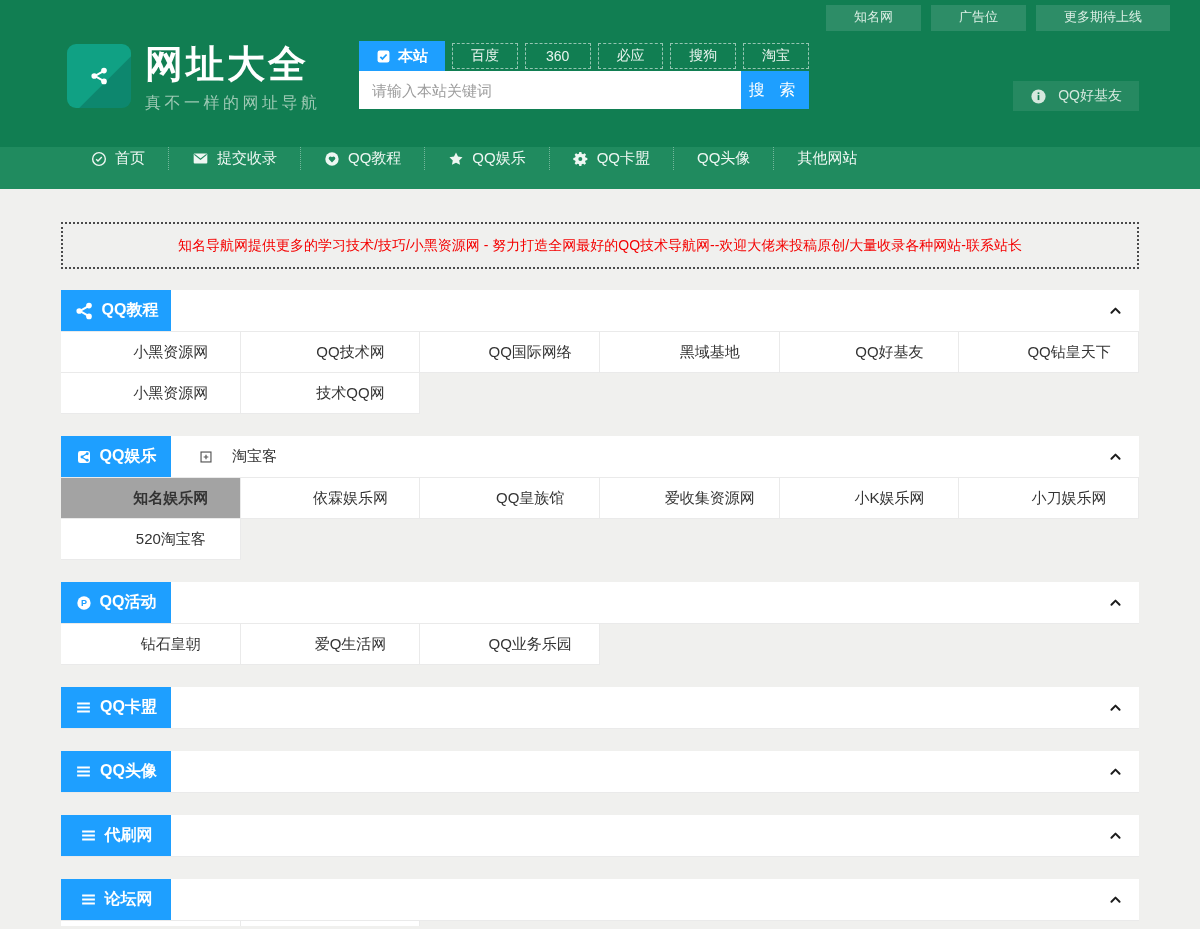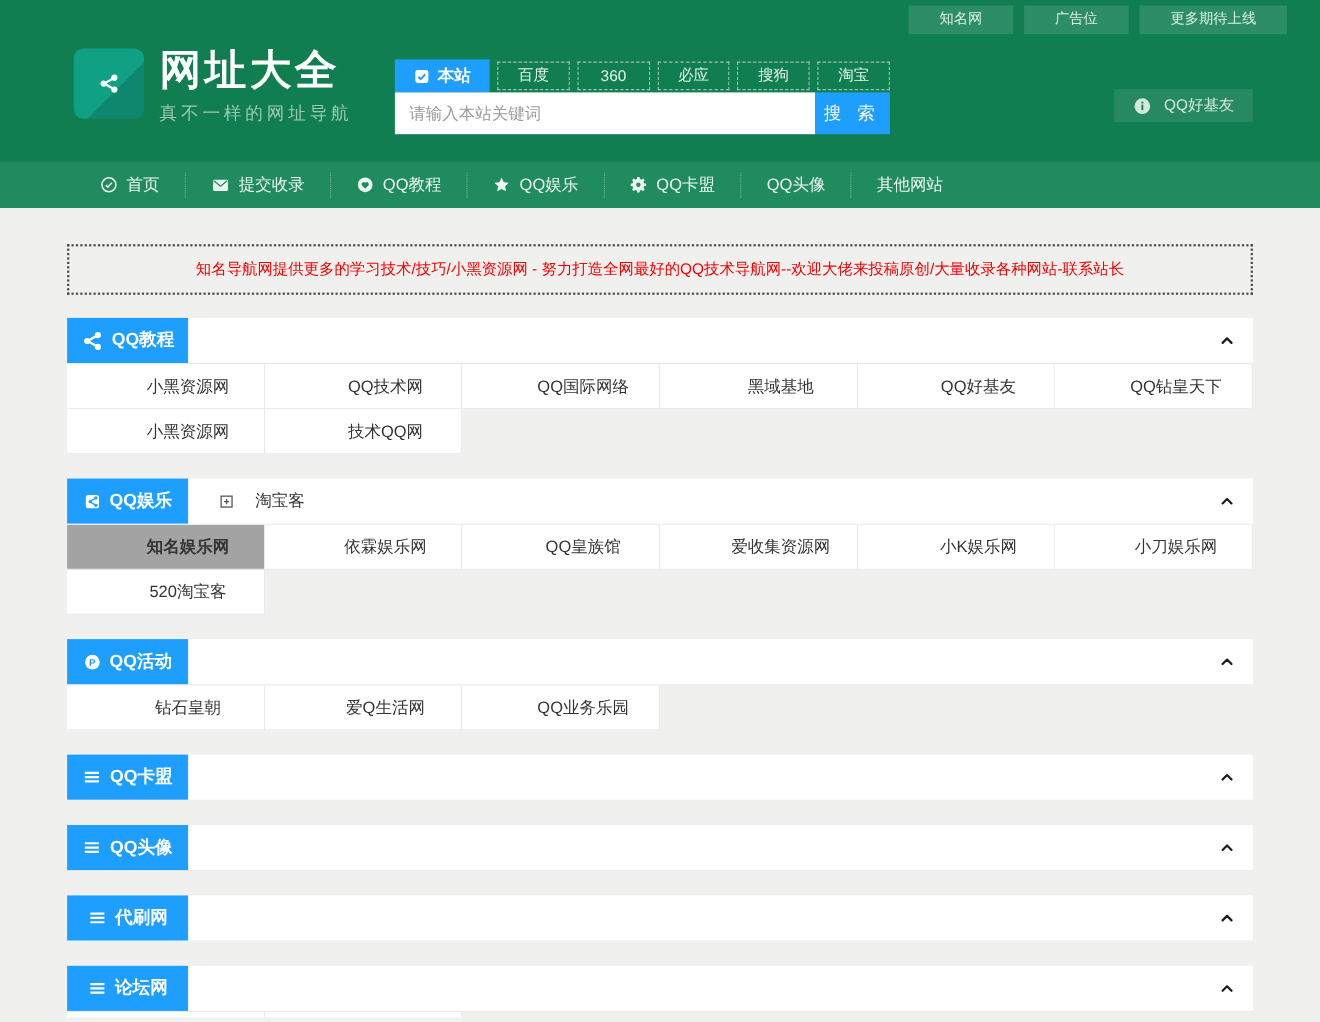--- a/index.html
+++ b/index.html
@@ -17,37 +17,37 @@
   .header-main{position:relative;height:116px;}
   .brand{position:absolute;left:6px;top:13px;display:flex;gap:14px;cursor:pointer;}
   .logo-box{width:64px;height:64px;border-radius:9px;background:var(--teal);position:relative;
             overflow:hidden;display:flex;align-items:center;justify-content:center;}
   .logo-box:after{content:"";position:absolute;width:110px;height:110px;background:rgba(0,0,0,.16);
             transform:rotate(45deg);top:30px;left:14px;}
   .logo-box .icon{position:relative;z-index:2;color:#fff;}
   .brand-title{font-size:38px;color:#fff;font-weight:bold;letter-spacing:3px;line-height:1.1;}
   .brand-tagline{font-size:16px;color:#9CC8B3;margin-top:7px;letter-spacing:3.5px;}
 
-  .search{position:absolute;left:298px;top:23px;width:450px;}
+  .search{position:absolute;left:298px;top:10px;width:450px;}
   .search-tabs{display:flex;height:30px;align-items:center;}
   .search-tab{height:26px;flex:1;margin-left:7px;border:1px dashed rgba(255,255,255,.55);
       color:#E8F4EE;display:flex;align-items:center;justify-content:center;font-size:14px;cursor:pointer;box-sizing:border-box;}
   .search-tab.active{height:30px;flex:0 0 auto;margin-left:0;border:none;background:var(--blue);
       color:#fff;font-weight:bold;font-size:15px;gap:7px;padding:0 17px;}
   .search-row{display:flex;height:38px;}
   .search-row input{flex:1;border:none;padding:0 13px;font-size:15px;outline:none;color:#333;min-width:0;}
   .search-row input::placeholder{color:#9C9C9C;}
   .search-btn{width:68px;background:var(--blue);color:#fff;border:none;font-size:16px;
       letter-spacing:5px;padding-left:5px;cursor:pointer;font-family:inherit;}
 
   .qq-friend{position:absolute;right:0;top:50px;height:30px;background:rgba(255,255,255,.09);
       color:#D5E8DE;display:flex;align-items:center;gap:11px;padding:0 17px;font-size:14px;cursor:pointer;}
 
   .navbar{background:var(--navgreen);}
-  .nav-inner{display:flex;height:42px;align-items:center;}
+  .nav-inner{display:flex;height:42px;align-items:flex-start;}
   .nav-item{display:flex;align-items:center;gap:8px;color:#EDF7F2;font-size:15px;
       padding:2px 23px;border-left:1px dotted rgba(255,255,255,.38);cursor:pointer;}
   .nav-item:first-child{border-left:none;padding-left:30px;}
 
   
   .main{padding-top:33px;}
   .notice{border:2px dotted #4A4A4A;padding:12px 10px;text-align:center;margin-bottom:21px;}
   .notice span{color:#F40000;font-size:14px;}
 
   .section{margin-bottom:22px;}

